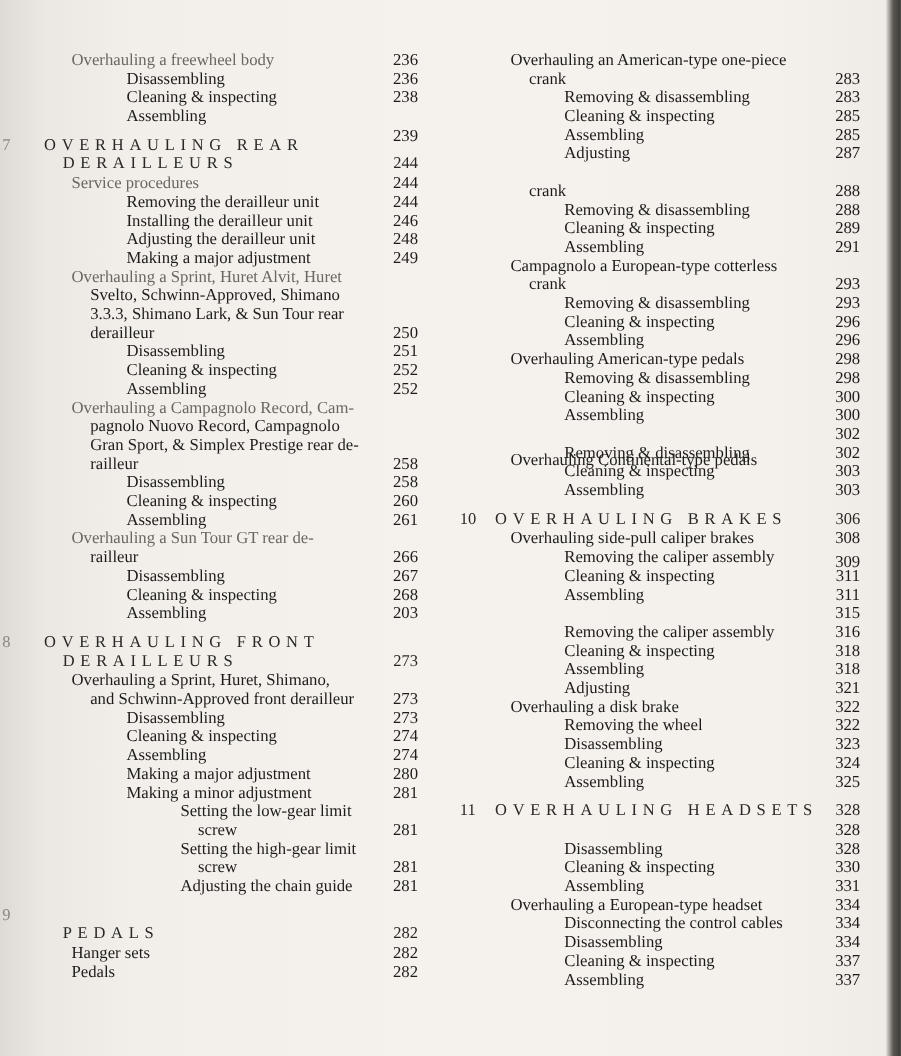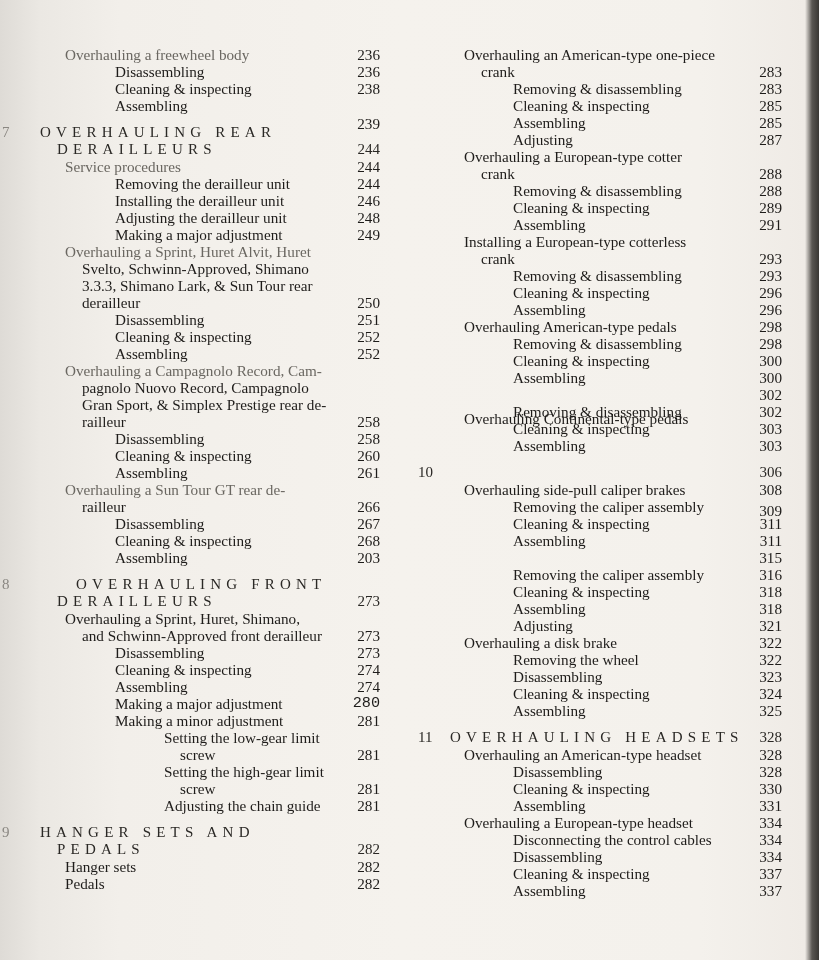--- a/index.html
+++ b/index.html
@@ -169,21 +169,21 @@
         <span class="text" style="left: 115px; top: 0px;">Cleaning &amp; inspecting</span>
         <span class="page-num" style="top: 0px; letter-spacing: 0px;">268</span>
       </div>
       <div class="entry" style="height: 17px;">
         <span class="text" style="left: 115px; top: 0px;">Assembling</span>
         <span class="page-num" style="top: 0px; letter-spacing: 0px;">203</span>
       </div>
       <div class="gap"></div>
       <div class="entry chapter" style="height: 34px;">
         <span class="chapter-num text" style="left: 2px; top: 0px;">8</span>
-        <span class="text" style="left: 40px; top: 0px; margin-left: 36px;">OVERHAULING FRONT</span>
+        <span class="text" style="left: 40px; top: 0px;">OVERHAULING FRONT</span>
         <span class="text" style="left: 57px; top: 17px;">DERAILLEURS</span>
         <span class="page-num" style="top: 17px; letter-spacing: 0px;">273</span>
       </div>
       <div class="entry" style="height: 34px;">
         <span class="text" style="left: 82px; top: 17px;">and Schwinn-Approved front derailleur</span>
         <span class="text" style="left: 65px; top: 0px;">Overhauling a Sprint, Huret, Shimano,</span>
         <span class="page-num" style="top: 17px; letter-spacing: 0px;">273</span>
       </div>
       <div class="entry" style="height: 17px;">
         <span class="text" style="left: 115px; top: 0px;">Disassembling</span>
@@ -192,21 +192,21 @@
       <div class="entry" style="height: 17px;">
         <span class="text" style="left: 115px; top: 0px;">Cleaning &amp; inspecting</span>
         <span class="page-num" style="top: 0px; letter-spacing: 0px;">274</span>
       </div>
       <div class="entry" style="height: 17px;">
         <span class="text" style="left: 115px; top: 0px;">Assembling</span>
         <span class="page-num" style="top: 0px; letter-spacing: 0px;">274</span>
       </div>
       <div class="entry" style="height: 17px;">
         <span class="text" style="left: 115px; top: 0px;">Making a major adjustment</span>
-        <span class="page-num" style="top: 0px; letter-spacing: 0px; font-family: Liberation Mono, monospace;">280</span>
+        <span class="page-num" style="top: 0px; letter-spacing: 0px;">280</span>
       </div>
       <div class="entry" style="height: 17px;">
         <span class="text" style="left: 115px; top: 0px;">Making a minor adjustment</span>
         <span class="page-num" style="top: 0px; letter-spacing: 0px;">281</span>
       </div>
       <div class="entry" style="height: 34px;">
         <span class="text" style="left: 164px; top: 0px;">Setting the low-gear limit</span>
         <span class="text" style="left: 180px; top: 17px;">screw</span>
         <span class="page-num" style="top: 17px; letter-spacing: 0px;">281</span>
       </div>
@@ -215,21 +215,20 @@
         <span class="text" style="left: 180px; top: 17px;">screw</span>
         <span class="page-num" style="top: 17px; letter-spacing: 0px;">281</span>
       </div>
       <div class="entry" style="height: 17px;">
         <span class="text" style="left: 164px; top: 0px;">Adjusting the chain guide</span>
         <span class="page-num" style="top: 0px; letter-spacing: 0px;">281</span>
       </div>
       <div class="gap"></div>
       <div class="entry chapter" style="height: 34px;">
         <span class="chapter-num text" style="left: 2px; top: 0px;">9</span>
-        <span class="text" style="left: 40px; top: 0px;">HANGER SETS AND</span>
         <span class="text" style="left: 57px; top: 17px;">PEDALS</span>
         <span class="page-num" style="top: 17px; letter-spacing: 0px;">282</span>
       </div>
       <div class="entry" style="height: 17px;">
         <span class="text" style="left: 65px; top: 0px;">Hanger sets</span>
         <span class="page-num" style="top: 0px; letter-spacing: 0px;">282</span>
       </div>
       <div class="entry" style="height: 17px;">
         <span class="text" style="left: 65px; top: 0px;">Pedals</span>
         <span class="page-num" style="top: 0px; letter-spacing: 0px;">282</span>
@@ -251,38 +250,37 @@
       </div>
       <div class="entry" style="height: 17px;">
         <span class="text" style="left: 103px; top: 0px;">Assembling</span>
         <span class="page-num" style="top: 0px; letter-spacing: 0px;">285</span>
       </div>
       <div class="entry" style="height: 17px;">
         <span class="text" style="left: 103px; top: 0px;">Adjusting</span>
         <span class="page-num" style="top: 0px; letter-spacing: 0px;">287</span>
       </div>
       <div class="entry" style="height: 34px;">
-        <span class="text" style="left: 54px; top: 0px;">Overhauling a European-type cotter</span>
         <span class="text" style="left: 71px; top: 17px;">crank</span>
         <span class="page-num" style="top: 17px; letter-spacing: 0px;">288</span>
       </div>
       <div class="entry" style="height: 17px;">
         <span class="text" style="left: 103px; top: 0px;">Removing &amp; disassembling</span>
         <span class="page-num" style="top: 0px; letter-spacing: 0px;">288</span>
       </div>
       <div class="entry" style="height: 17px;">
         <span class="text" style="left: 103px; top: 0px;">Cleaning &amp; inspecting</span>
         <span class="page-num" style="top: 0px; letter-spacing: 0px;">289</span>
       </div>
       <div class="entry" style="height: 17px;">
         <span class="text" style="left: 103px; top: 0px;">Assembling</span>
         <span class="page-num" style="top: 0px; letter-spacing: 0px;">291</span>
       </div>
       <div class="entry" style="height: 34px;">
-        <span class="text" style="left: 54px; top: 0px;">Installing a European-type cotterless</span>
+        <span class="text" style="left: 54px; top: 0px;">Campagnolo a European-type cotterless</span>
         <span class="text" style="left: 71px; top: 17px;">crank</span>
         <span class="page-num" style="top: 17px; letter-spacing: 0px;">293</span>
       </div>
       <div class="entry" style="height: 17px;">
         <span class="text" style="left: 103px; top: 0px;">Removing &amp; disassembling</span>
         <span class="page-num" style="top: 0px; letter-spacing: 0px;">293</span>
       </div>
       <div class="entry" style="height: 17px;">
         <span class="text" style="left: 103px; top: 0px;">Cleaning &amp; inspecting</span>
         <span class="page-num" style="top: 0px; letter-spacing: 0px;">296</span>
@@ -319,20 +317,21 @@
         <span class="text" style="left: 103px; top: 0px;">Cleaning &amp; inspecting</span>
         <span class="page-num" style="top: 0px; letter-spacing: 0px;">303</span>
       </div>
       <div class="entry" style="height: 17px;">
         <span class="text" style="left: 103px; top: 0px;">Assembling</span>
         <span class="page-num" style="top: 0px; letter-spacing: 0px;">303</span>
       </div>
       <div class="gap"></div>
       <div class="entry chapter" style="height: 17px;">
         <span class="chapter-num text" style="left: 8px; top: 0px;">10</span>
+        <span class="text" style="left: 40px; top: 0px;">OVERHAULING BRAKES</span>
         <span class="page-num" style="top: 0px; letter-spacing: 0px;">306</span>
       </div>
       <div class="entry" style="height: 17px;">
         <span class="text" style="left: 54px; top: 0px;">Overhauling side-pull caliper brakes</span>
         <span class="page-num" style="top: 0px; letter-spacing: 0px;">308</span>
       </div>
       <div class="entry" style="height: 17px;">
         <span class="text" style="left: 103px; top: 0px;">Removing the caliper assembly</span>
         <span class="page-num" style="top: 4px; letter-spacing: 0px; font-family: Liberation Serif, serif;">309</span>
       </div>
@@ -383,21 +382,20 @@
         <span class="text" style="left: 103px; top: 0px;">Assembling</span>
         <span class="page-num" style="top: 0px; letter-spacing: 0px;">325</span>
       </div>
       <div class="gap"></div>
       <div class="entry chapter" style="height: 17px;">
         <span class="chapter-num text" style="left: 8px; top: 0px;">11</span>
         <span class="text" style="left: 40px; top: 0px;">OVERHAULING HEADSETS</span>
         <span class="page-num" style="top: 0px; letter-spacing: 0px;">328</span>
       </div>
       <div class="entry" style="height: 17px;">
-        <span class="text" style="left: 54px; top: 0px;">Overhauling an American-type headset</span>
         <span class="page-num" style="top: 0px; letter-spacing: 0px;">328</span>
       </div>
       <div class="entry" style="height: 17px;">
         <span class="text" style="left: 103px; top: 0px;">Disassembling</span>
         <span class="page-num" style="top: 0px; letter-spacing: 0px;">328</span>
       </div>
       <div class="entry" style="height: 17px;">
         <span class="text" style="left: 103px; top: 0px;">Cleaning &amp; inspecting</span>
         <span class="page-num" style="top: 0px; letter-spacing: 0px;">330</span>
       </div>

